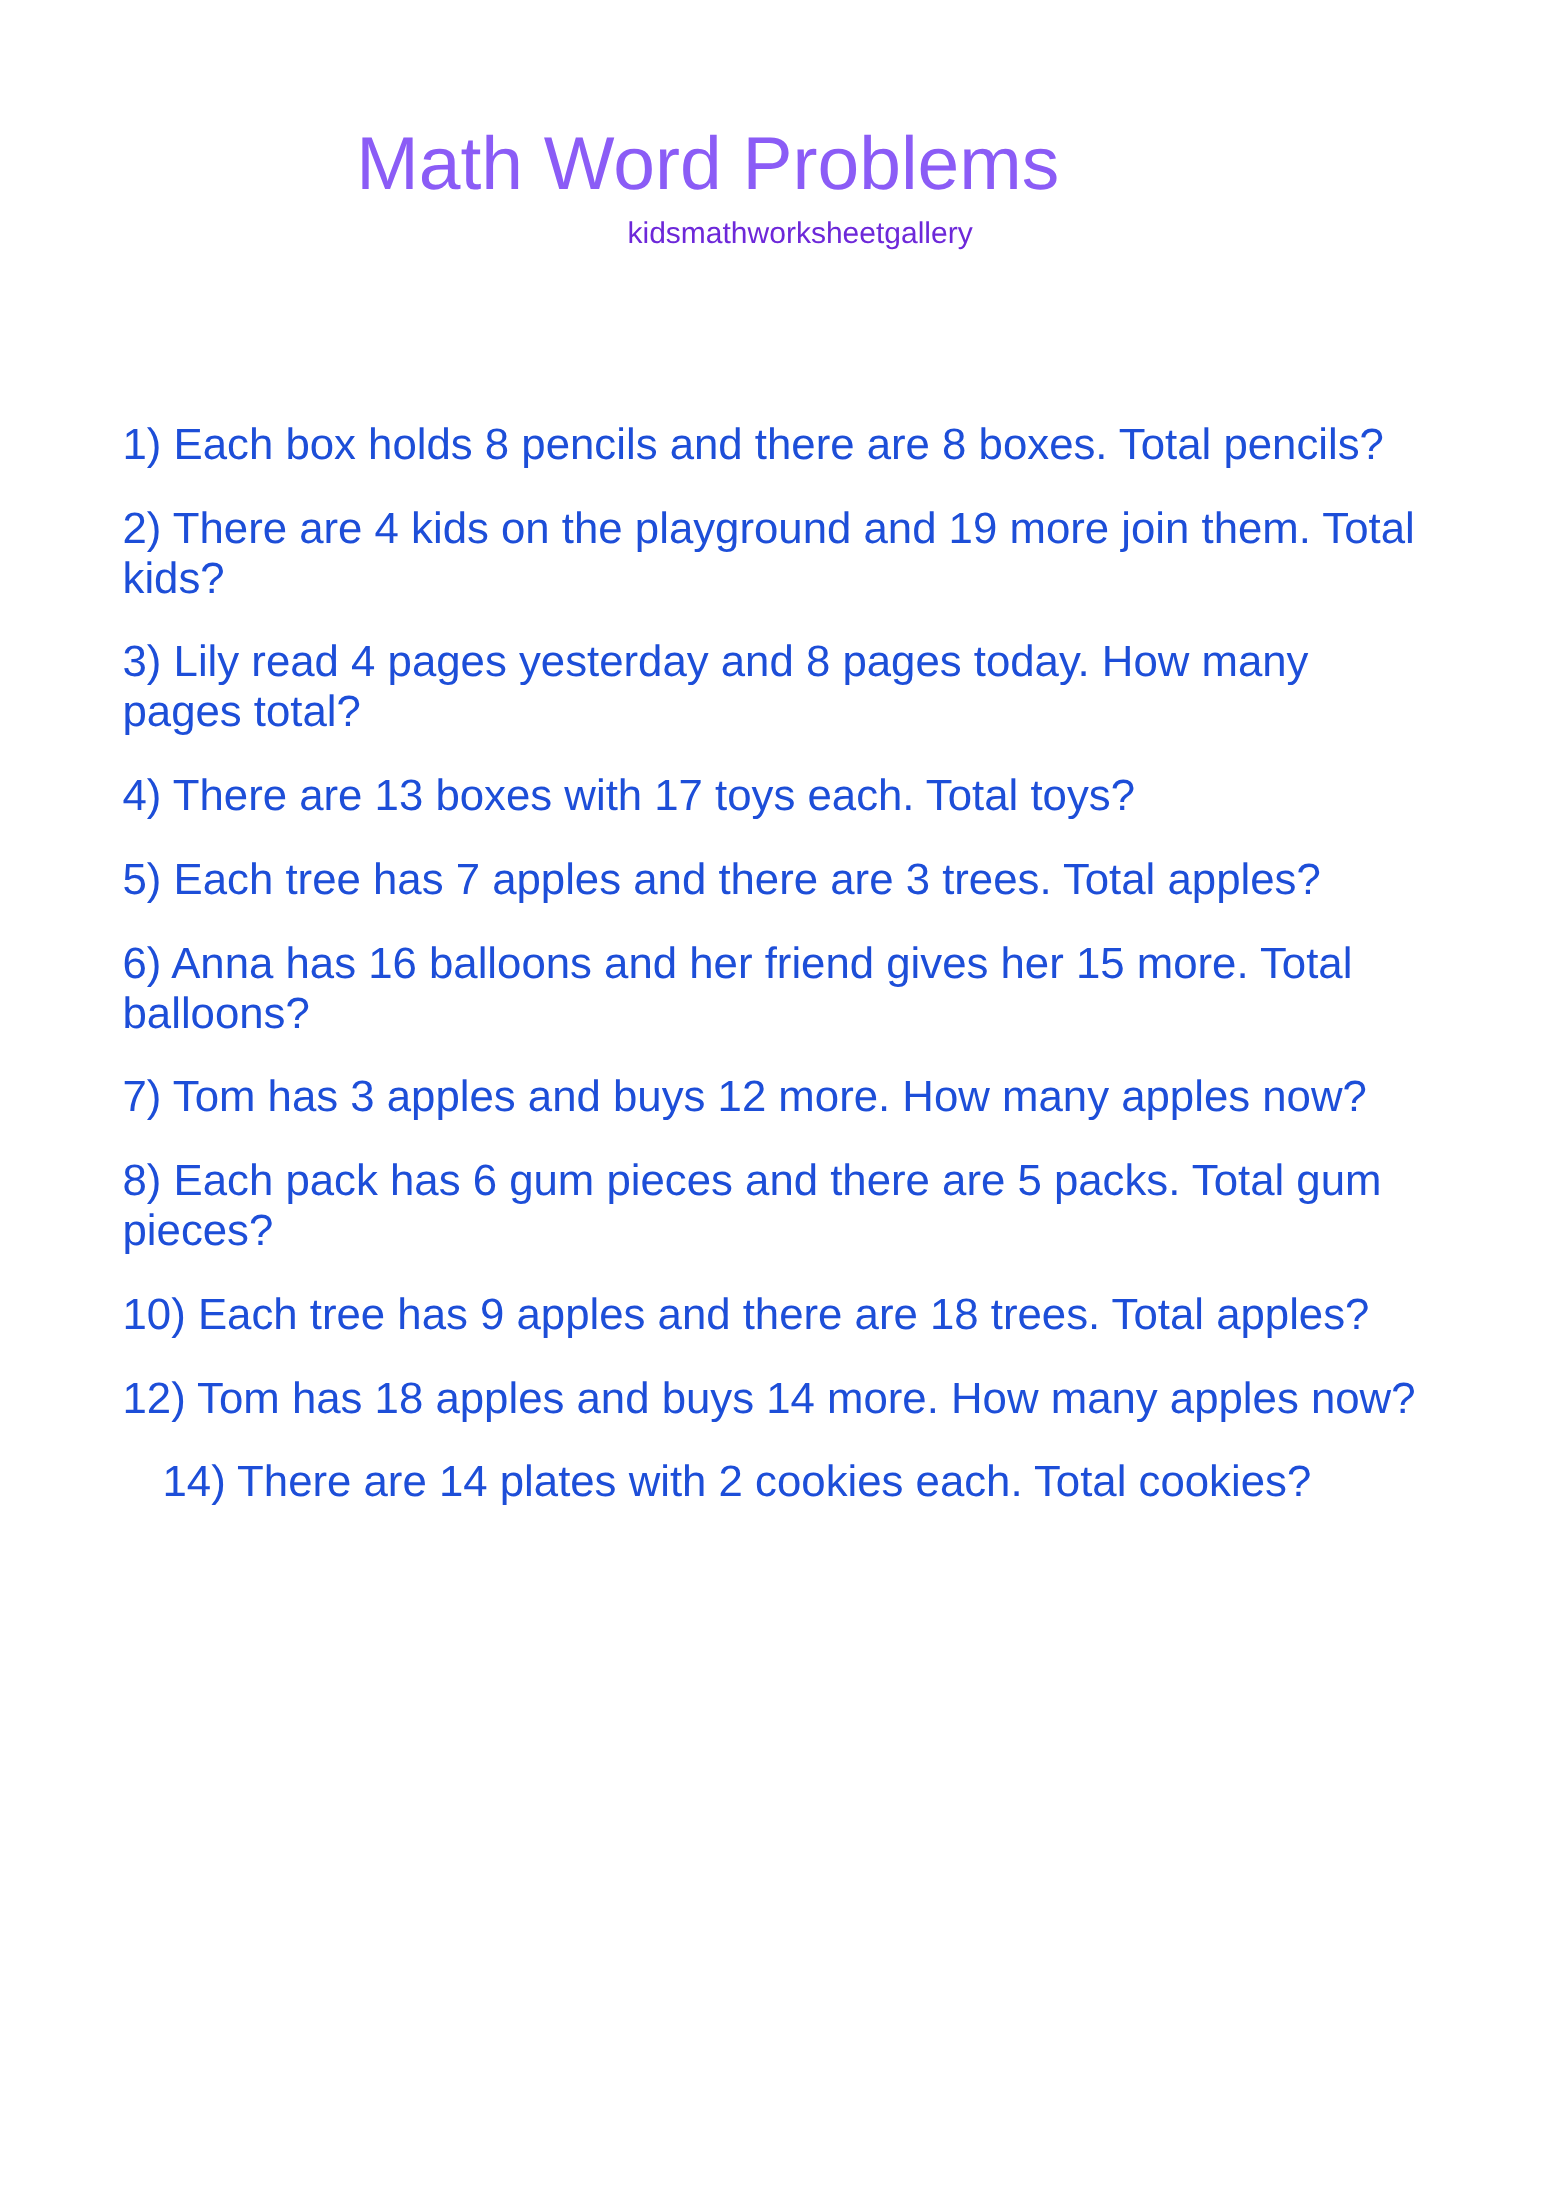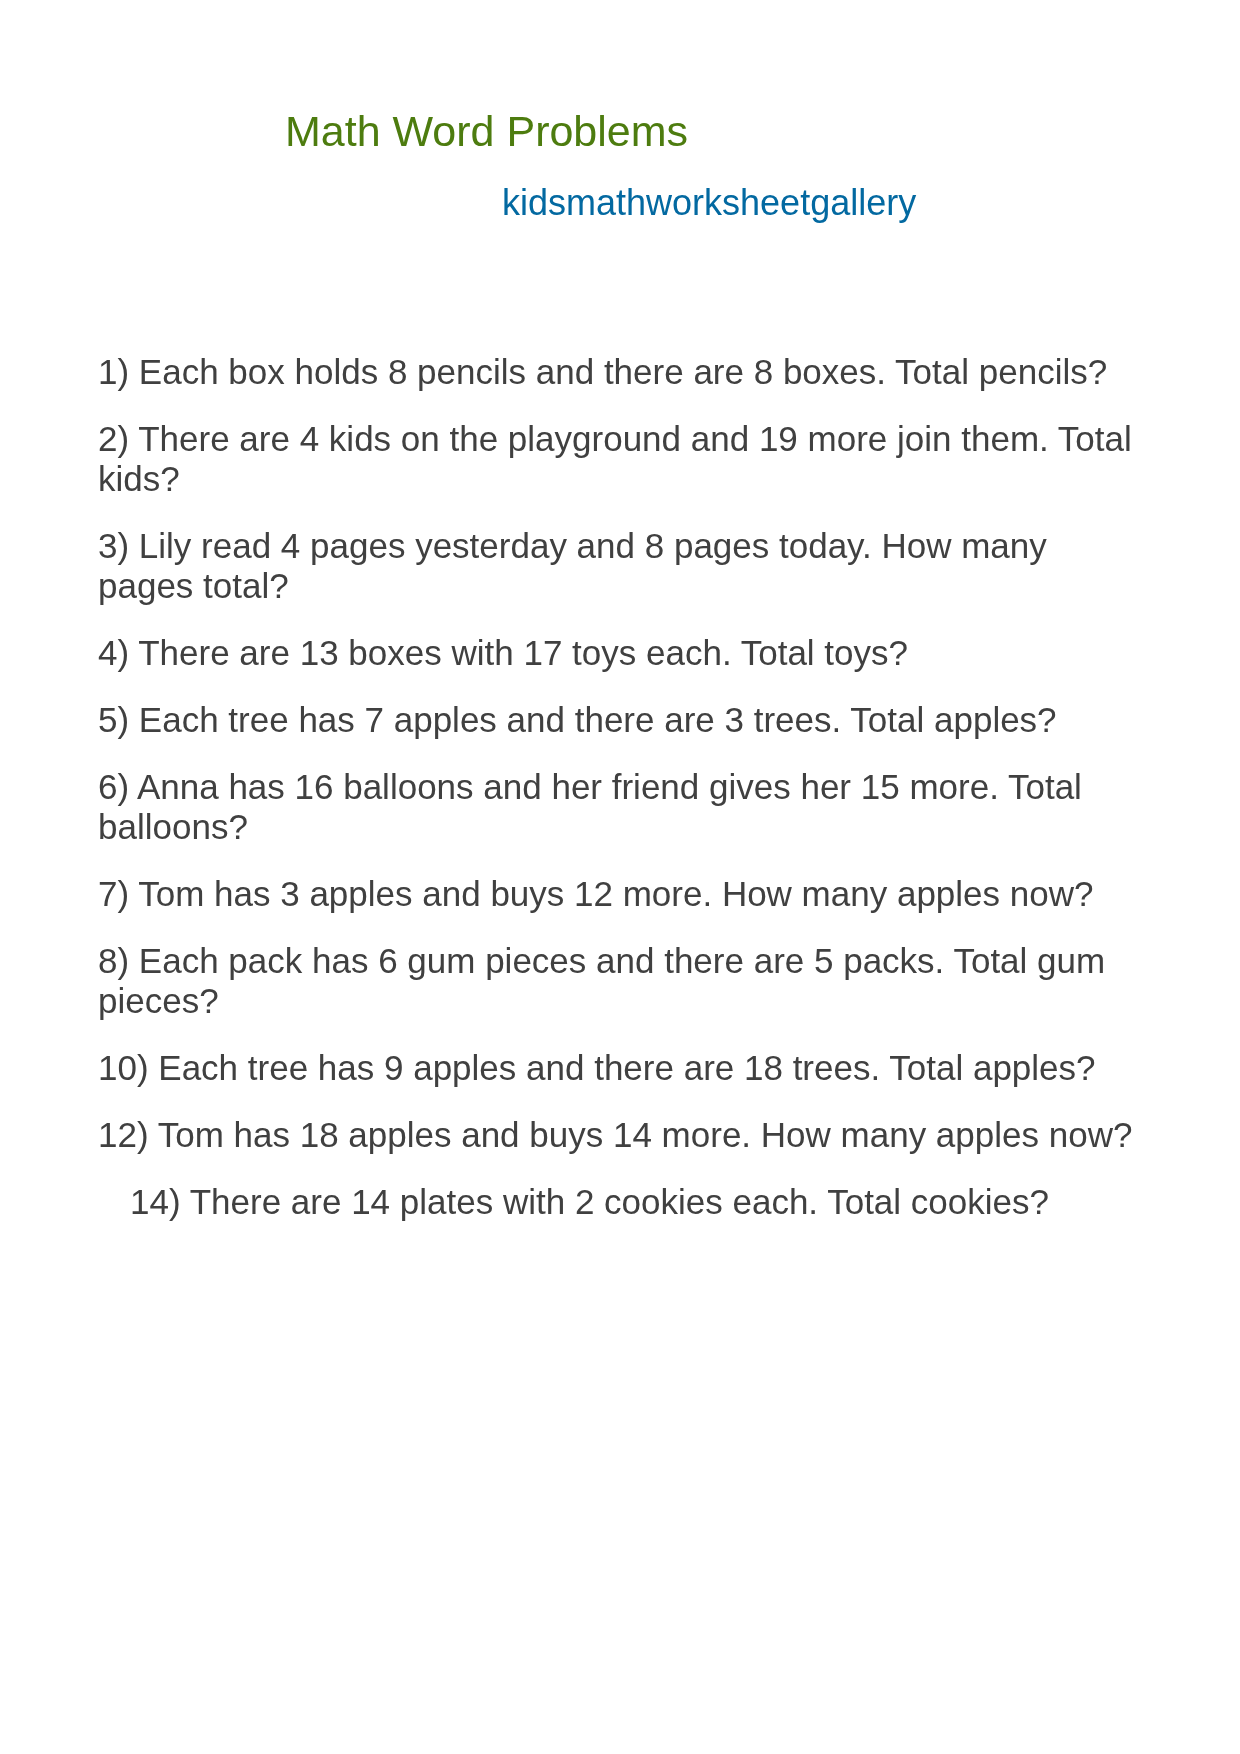--- a/index.html
+++ b/index.html
@@ -7,46 +7,46 @@
   .page {
     position: relative;
     width: 1240px;
     height: 1754px;
     background: #ffffff;
     font-family: "Liberation Sans", sans-serif;
     color: #000000;
     overflow: hidden;
   }
   .doc-title {
-    font-size: 43px;
+    font-size: 60px;
     line-height: 60px;
     font-weight: 400;
-    color: #4d7c0f;
+    color: #8b5cf6;
     margin: 101px 0 0 285px;
     width: fit-content;
     white-space: nowrap;
   }
   .doc-subtitle {
-    font-size: 36px;
+    font-size: 24px;
     line-height: 36px;
     font-weight: 400;
-    color: #0369a1;
-    margin: 24px 0 0 502px;
+    color: #6d28d9;
+    margin: 8px 0 0 502px;
     width: fit-content;
     white-space: nowrap;
   }
   .problems {
     margin: 131px 0 0 98px;
     width: 1044px;
   }
   .problems p {
     font-size: 35px;
     line-height: 40px;
     font-weight: 400;
-    color: #404040;
+    color: #1d4ed8;
     margin: 0 0 27px 0;
   }
   .problems p:last-child { margin-bottom: 0; margin-left: 32px; }
 </style>
 </head>
 <body>
 
 <div class="page">
   <h1 class="doc-title">Math Word Problems</h1>
   <div class="doc-subtitle">kidsmathworksheetgallery</div>

